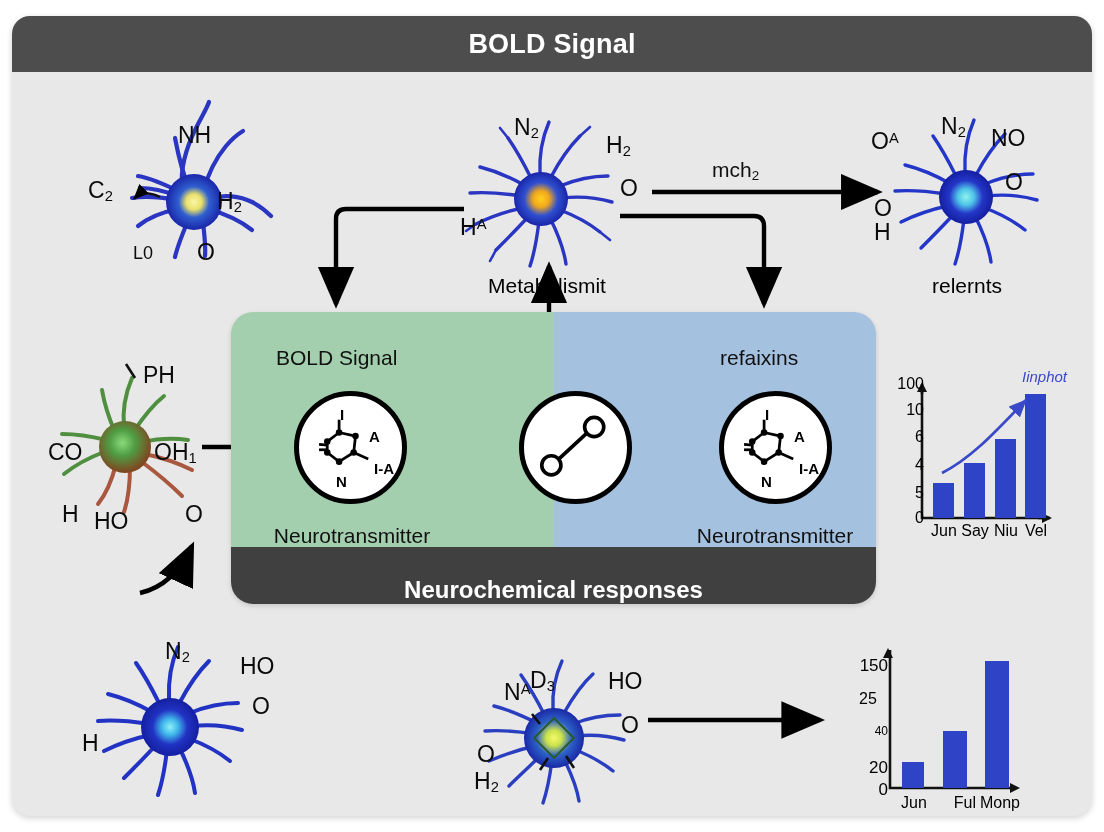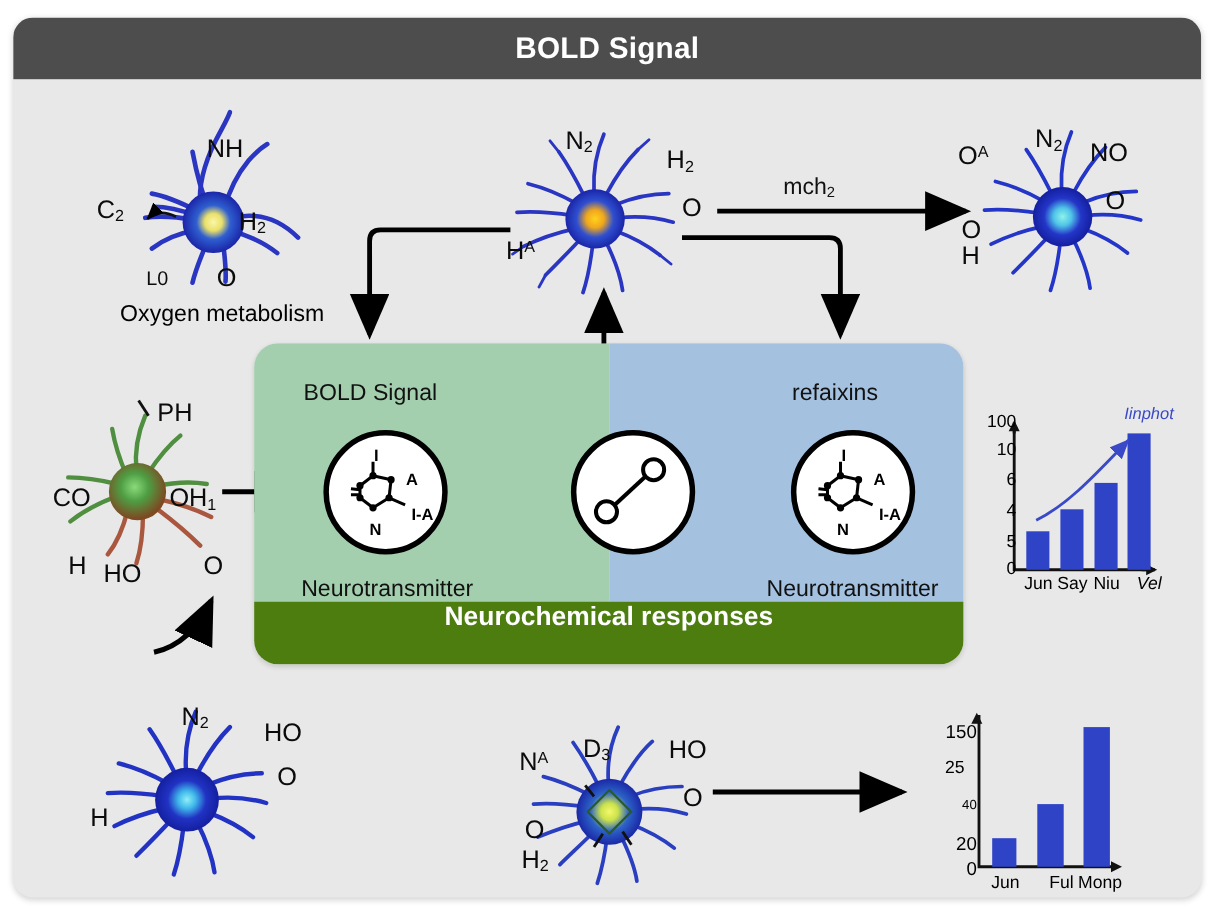--- a/index.html
+++ b/index.html
@@ -84,23 +84,23 @@
     width: 50%;
     height: 235px;
     background: #a5c1e0;
   }
   #panel-footer {
     position: absolute;
     left: 0;
     bottom: 0;
     width: 100%;
     height: 57px;
-    background: #4d7c0f;
+    background: #404040;
     display: flex;
-    align-items: flex-start;
+    align-items: flex-end;
     justify-content: center;
   }
   #panel-footer .ftext {
     color: #fff;
     font-size: 24px;
     font-weight: bold;
   }
   .panel-head {
     position: absolute;
     font-size: 21px;
@@ -360,68 +360,69 @@
       <g>
         <path d="M878 634 L878 772 L1000 772" stroke="#111" stroke-width="2.6" fill="none"></path>
         <path d="M876 632 l-5 10 l10 0 z" fill="#111"></path>
         <path d="M1008 772 l-10 -5 l0 10 z" fill="#111"></path>
         <rect x="890" y="746" width="22" height="26" fill="#2f43c6"></rect>
         <rect x="931" y="715" width="24" height="57" fill="#2f43c6"></rect>
         <rect x="973" y="645" width="24" height="127" fill="#2f43c6"></rect>
       </g>
     </svg>
 
-    <div class="chem abs" style="left:176px; top:108px;">
+    <div class="chem abs" style="left:166px; top:108px;">
       <span>NH</span>
     </div>
     <div class="chem abs" style="left:76px; top:163px;">
       <span>C</span><sub>2</sub>
     </div>
     <div class="chem abs" style="left:205px; top:174px;">
       <span>H</span><sub>2</sub>
     </div>
     <div class="chem abs" style="left:121px; top:228px; font-size:18px;">
       <span>L0</span>
     </div>
     <div class="chem abs" style="left:185px; top:225px;">
       <span>O</span>
     </div>
-    <div class="abs" style="left:50px; top:258px; width:280px; text-align:center; font-size:21px;">Oxygen metabolism</div>
 
     <div class="chem abs" style="left:502px; top:100px;">
       <span>N</span><sub>2</sub>
     </div>
     <div class="chem abs" style="left:594px; top:118px;">
       <span>H</span><sub>2</sub>
     </div>
     <div class="chem abs" style="left:608px; top:161px;">
       <span>O</span>
     </div>
     <div class="chem abs" style="left:448px; top:200px;">
       <span>H</span><sup>A</sup>
     </div>
+    <div class="abs" style="left:420px; top:258px; width:230px; text-align:center; font-size:21px;">Metabolismit</div>
 
     <div class="chem abs" style="left:859px; top:114px;">
       <span>O</span><sup>A</sup>
     </div>
     <div class="chem abs" style="left:929px; top:99px;">
       <span>N</span><sub>2</sub>
     </div>
     <div class="chem abs" style="left:979px; top:111px;">
       <span>NO</span>
     </div>
     <div class="chem abs" style="left:993px; top:155px;">
       <span>O</span>
     </div>
     <div class="chem abs" style="left:862px; top:181px;">
       <span>O</span>
     </div>
     <div class="chem abs" style="left:862px; top:205px;">
       <span>H</span>
     </div>
+    <div class="abs" style="left:860px; top:258px; width:190px; text-align:center; font-size:21px;">relernts</div>
 
     <div class="chem abs" style="left:131px; top:348px;">
       <span>PH</span>
     </div>
     <div class="chem abs" style="left:36px; top:425px;">
       <span>CO</span>
     </div>
     <div class="chem abs" style="left:142px; top:425px;">
       <span>OH</span><sub>1</sub>
     </div>
@@ -444,21 +445,21 @@
     <div class="chem abs" style="left:240px; top:679px;">
       <span>O</span>
     </div>
     <div class="chem abs" style="left:70px; top:716px;">
       <span>H</span>
     </div>
 
     <div class="chem abs" style="left:518px; top:637px;margin-top:16px;">
       <span>D</span><sub>3</sub>
     </div>
-    <div class="chem abs" style="left:460px; top:665px;">
+    <div class="chem abs" style="left:492px; top:665px;">
       <span>N</span><sup>A</sup>
     </div>
     <div class="chem abs" style="left:596px; top:654px;">
       <span>HO</span>
     </div>
     <div class="chem abs" style="left:609px; top:698px;">
       <span>O</span>
     </div>
     <div class="chem abs" style="left:465px; top:727px;">
       <span>O</span>
@@ -556,21 +557,21 @@
       <div class="abs" style="left:874px; top:359px; width:38px; text-align:right; font-size:16px;">100</div>
       <div class="abs" style="left:874px; top:385px; width:38px; text-align:right; font-size:16px;">10</div>
       <div class="abs" style="left:874px; top:412px; width:38px; text-align:right; font-size:16px;">6</div>
       <div class="abs" style="left:874px; top:440px; width:38px; text-align:right; font-size:16px;">4</div>
       <div class="abs" style="left:874px; top:468px; width:38px; text-align:right; font-size:16px;">5</div>
       <div class="abs" style="left:874px; top:493px; width:38px; text-align:right; font-size:16px;">0</div>
 
       <div class="abs" style="left:912px; top:506px; width:40px; text-align:center; font-size:16px;">Jun</div>
       <div class="abs" style="left:943px; top:506px; width:40px; text-align:center; font-size:16px;">Say</div>
       <div class="abs" style="left:974px; top:506px; width:40px; text-align:center; font-size:16px;">Niu</div>
-      <div class="abs" style="left:1004px; top:506px; width:40px; text-align:right; font-size:16px;font-style:italic;">Vel</div>
+      <div class="abs" style="left:1004px; top:506px; width:40px; text-align:center; font-size:16px;">Vel</div>
     </div>
 
     <div class="chartbox">
       <div class="abs" style="left:836px; top:640px; width:40px; text-align:right; font-size:17px;">150</div>
       <div class="abs" style="left:836px; top:674px; width:40px; text-align:center; font-size:16px;">25</div>
       <div class="abs" style="left:836px; top:708px; width:40px; text-align:right; font-size:12px;">40</div>
       <div class="abs" style="left:836px; top:742px; width:40px; text-align:right; font-size:17px;">20</div>
       <div class="abs" style="left:836px; top:764px; width:40px; text-align:right; font-size:17px;">0</div>
 
       <div class="abs" style="left:879px; top:778px; width:46px; text-align:center; font-size:16px;">Jun</div>

